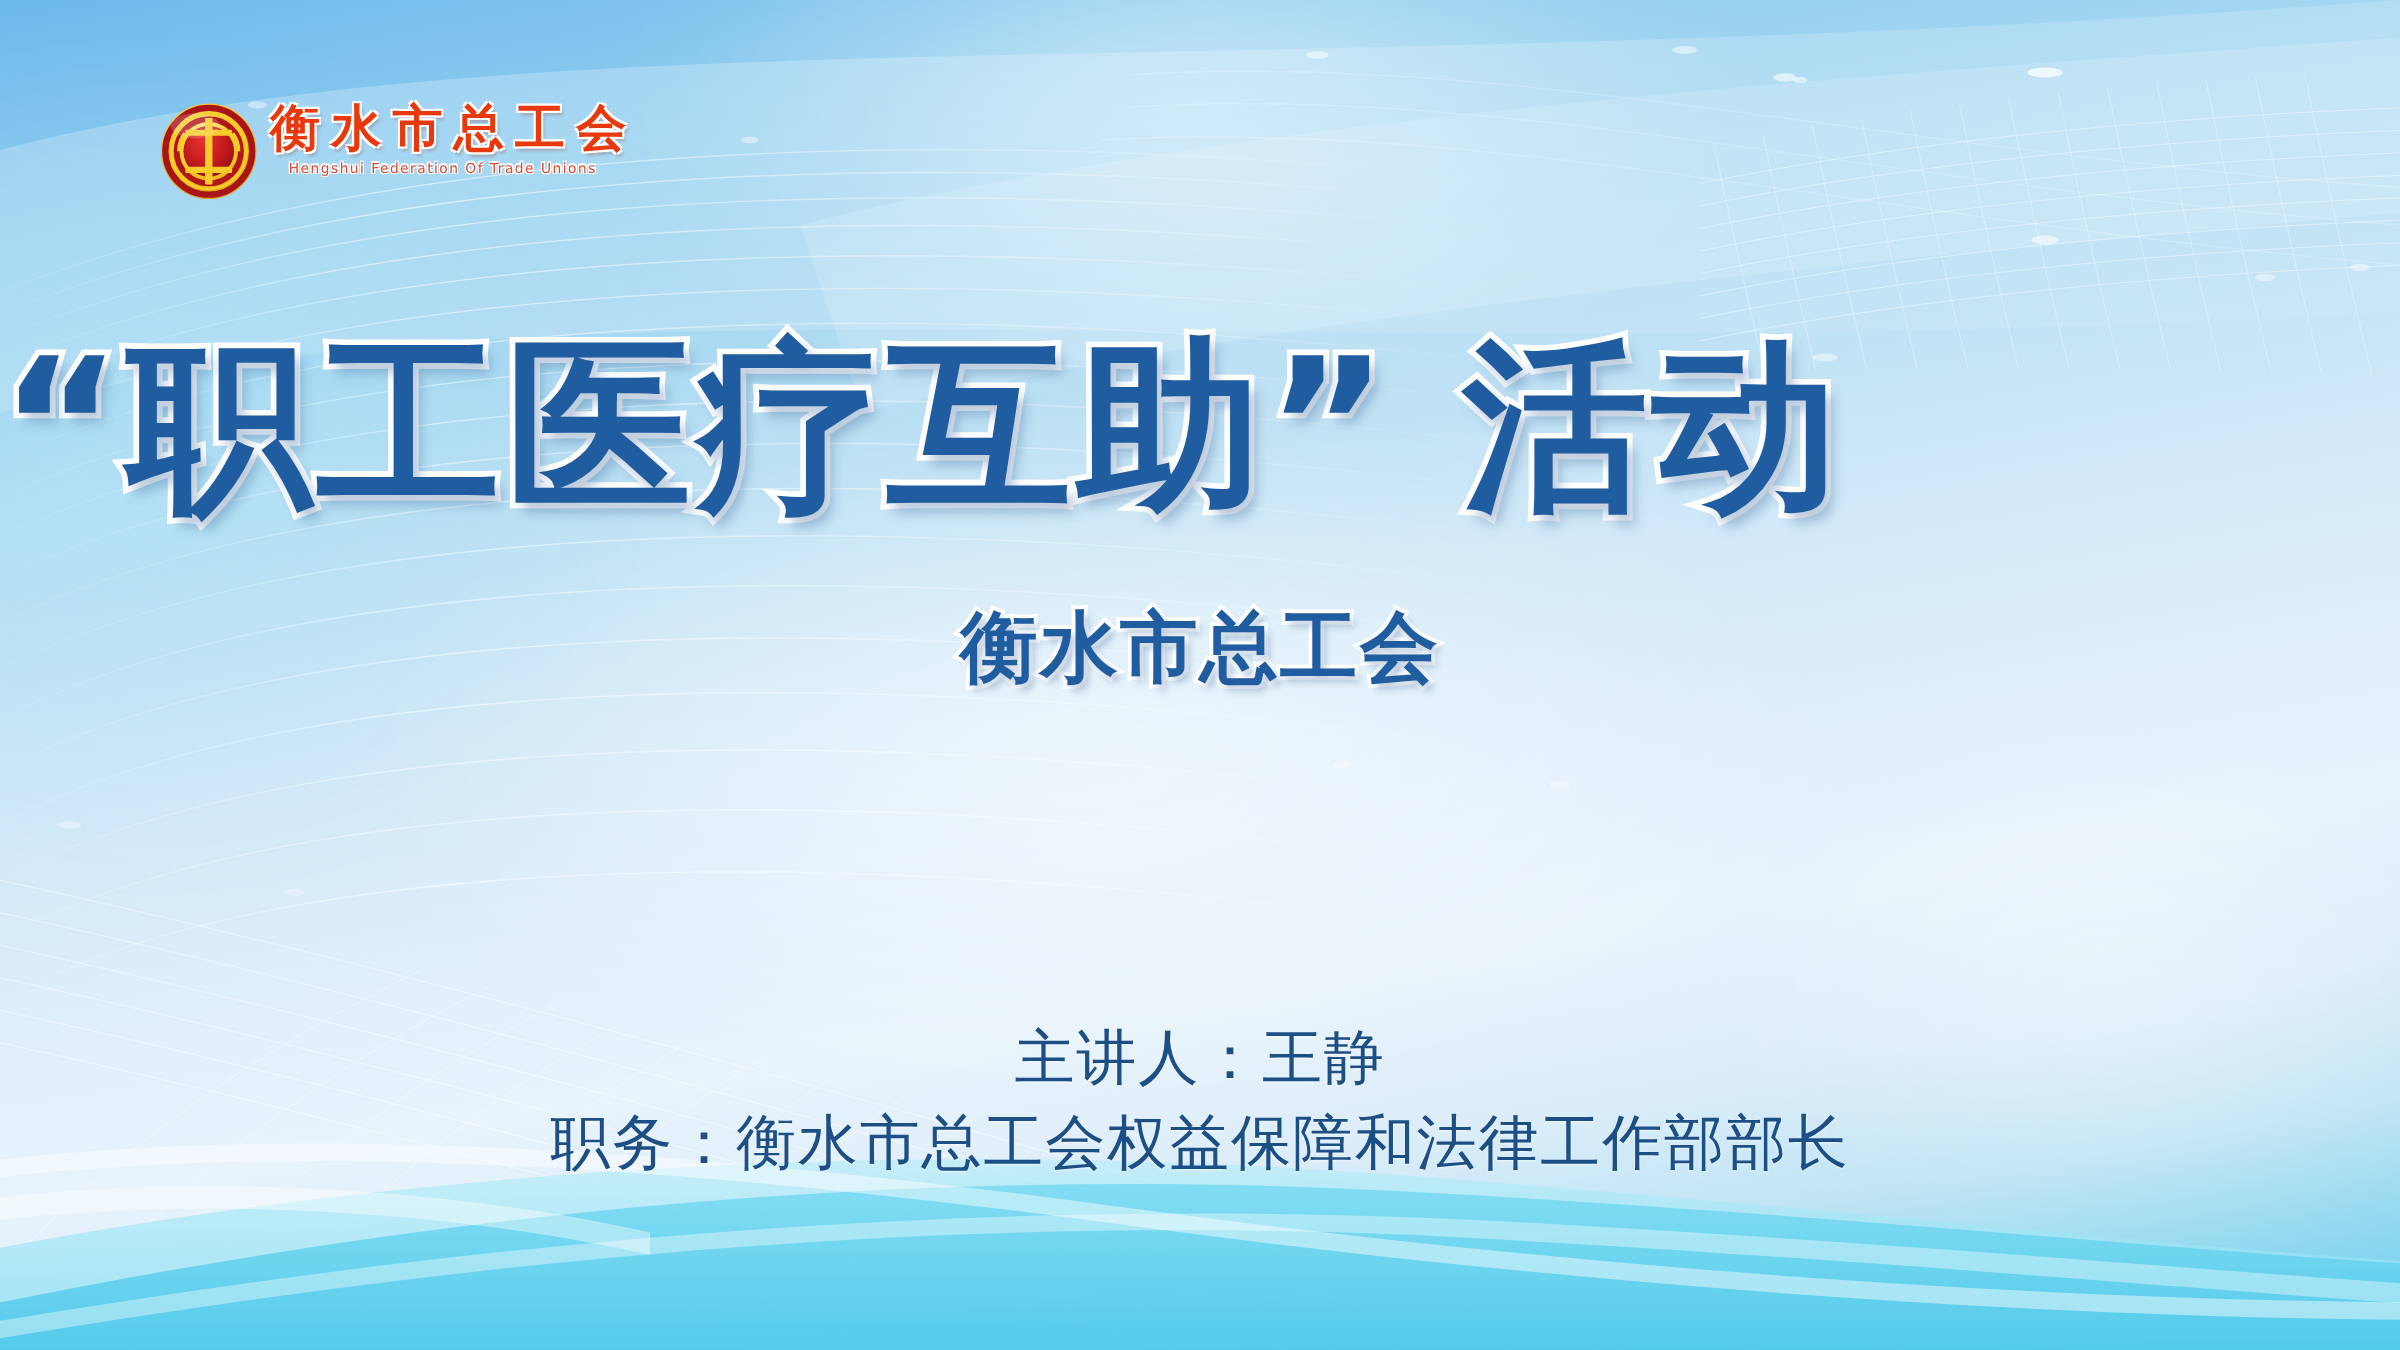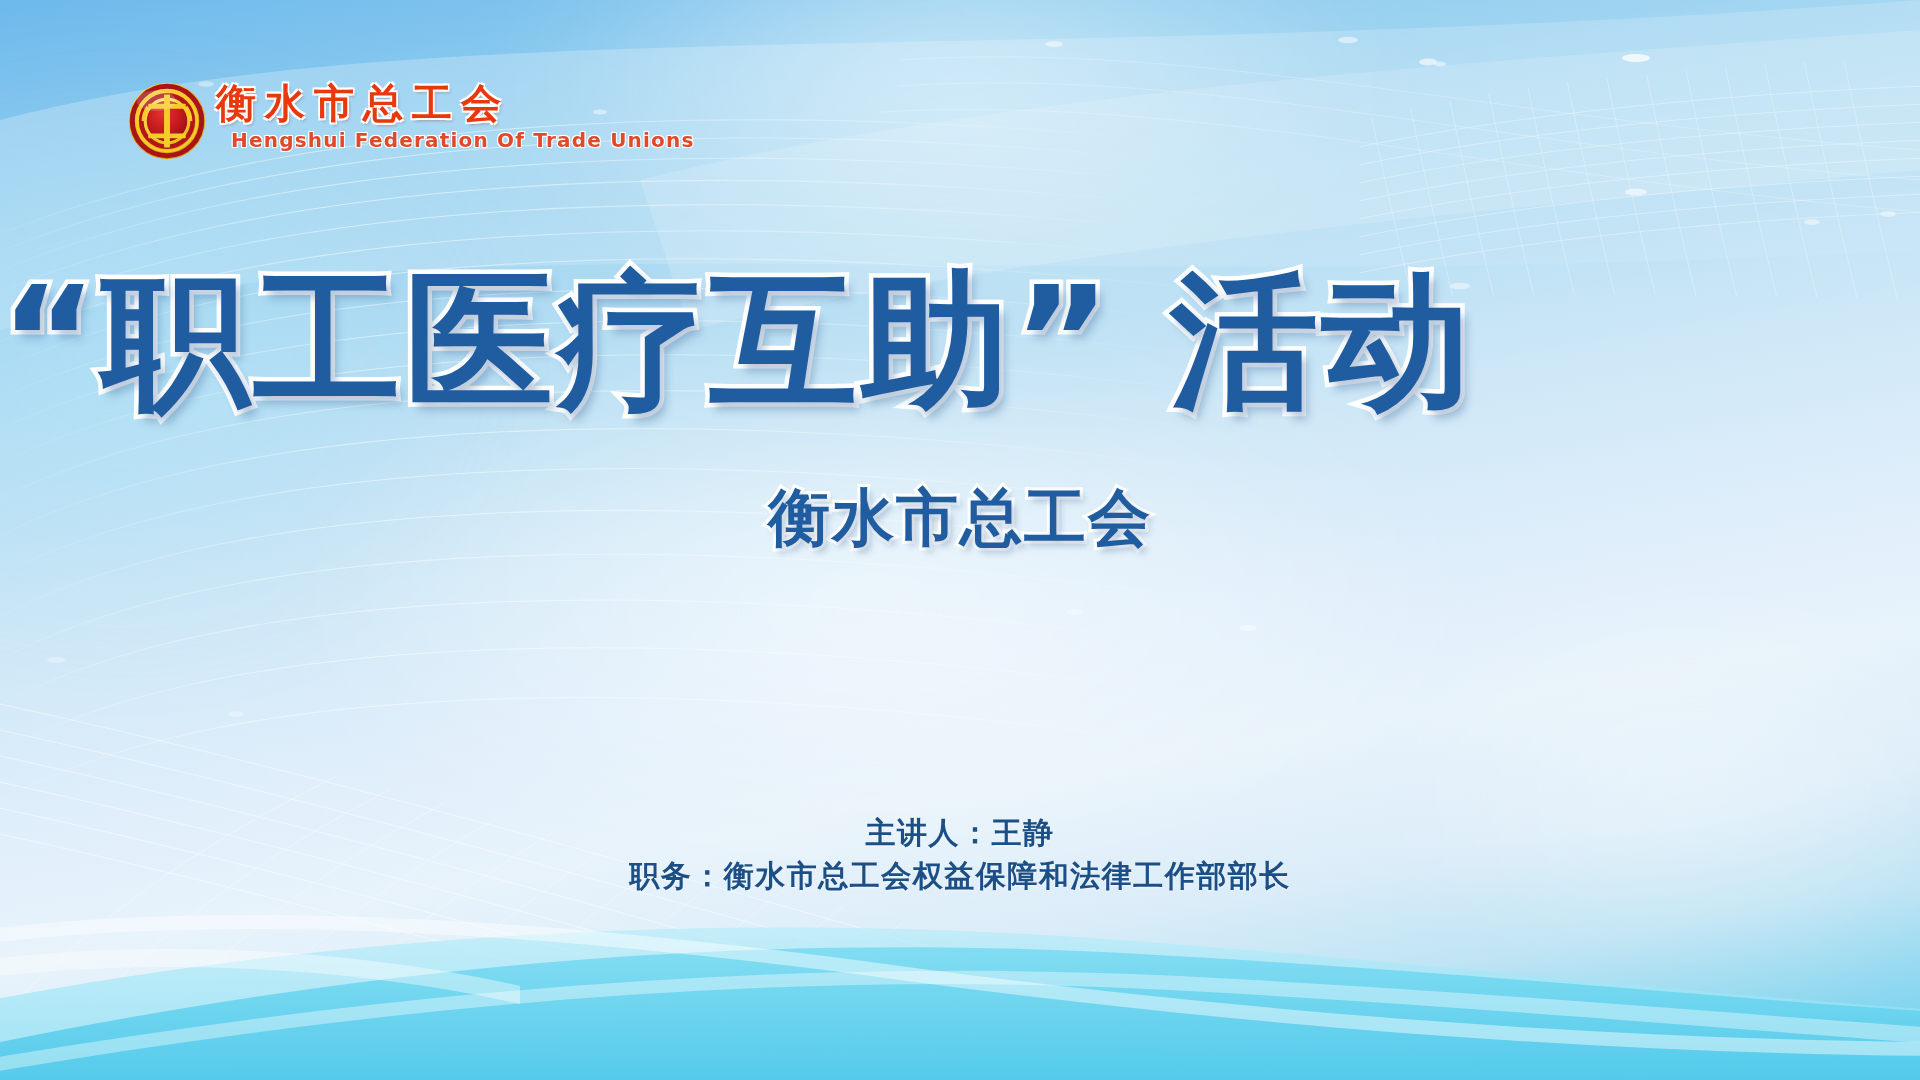--- a/index.html
+++ b/index.html
@@ -52,21 +52,21 @@
     letter-spacing:9px;
     color:#e8380d;
     line-height:1.05;
     text-shadow:
       -1.6px -1.6px 0 #fff,  1.6px -1.6px 0 #fff,
       -1.6px  1.6px 0 #fff,  1.6px  1.6px 0 #fff,
        0 0 3px #fff, 2px 3px 3px rgba(120,20,0,.30);
   }
   #org-name-en {
     font-family:"DejaVu Sans","Liberation Sans",sans-serif;
-    font-size:20px; font-weight:700;
+    font-size:11px; font-weight:400;
     letter-spacing:1.2px;
     color:#e04a2a;
     text-shadow:-1px -1px 0 #fff, 1px -1px 0 #fff, -1px 1px 0 #fff, 1px 1px 0 #fff, 0 0 2px #fff;
     margin-top:2px;
     padding-left:15px;
   }
 
   
   #headline {
     position:absolute; left:0; right:0; top:262px;
@@ -97,21 +97,21 @@
   }
 
   
   #presenter-block {
     position:absolute; left:0; right:0; top:812px;
     text-align:center;
     font-family:"DejaVu Sans","Liberation Sans",sans-serif;
     color:#1c4f86;
   }
   .presenter-line {
-    font-size:30px; font-weight:700;
+    font-size:48px; font-weight:400;
     letter-spacing:1.5px;
     line-height:1.42;
     white-space:nowrap;
     text-shadow:0 1px 2px rgba(255,255,255,.65);
   }
 </style>
 </head>
 <body>
 
 <div id="slide">

